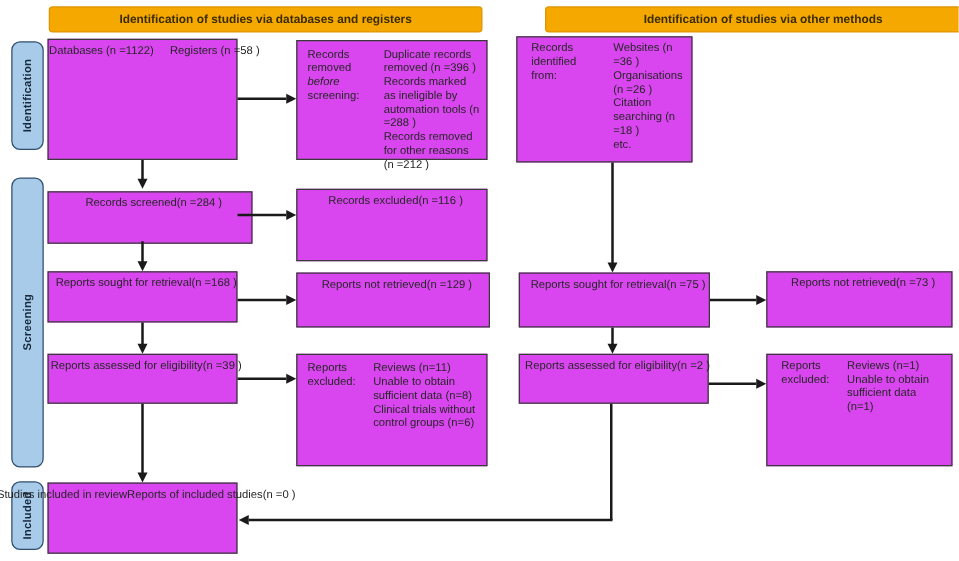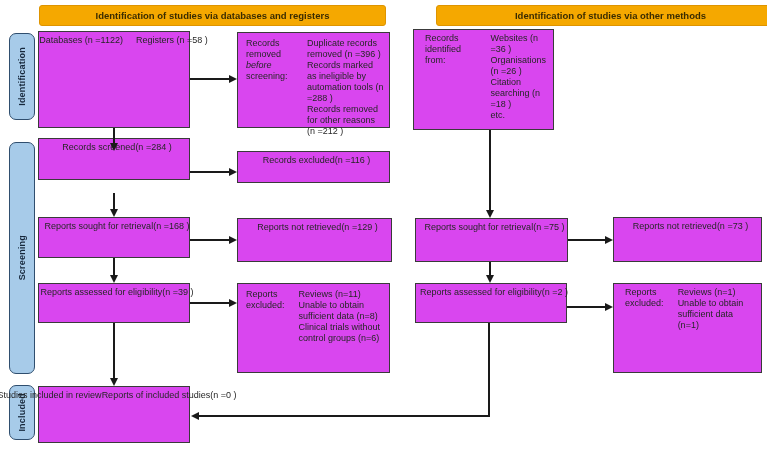--- a/index.html
+++ b/index.html
@@ -58,21 +58,21 @@
   </div>
   <div class="stage" style="top:385px;height:53px;">
     <span>Included</span>
   </div>
 
   <div class="box" style="left:38px;top:31px;width:152px;height:97px;">
     <div class="line indent">Databases (n =1122)</div>
     <div class="line indent">Registers (n =58 )</div>
   </div>
 
-  <div class="box" style="left:38px;top:138px;width:152px;height:42px;">
+  <div class="box" style="left:38px;top:153px;width:164px;height:42px;">
     <div class="line">Records screened</div>
     <div class="line">(n =284 )</div>
   </div>
 
   <div class="box" style="left:38px;top:217px;width:152px;height:41px;">
     <div class="line">Reports sought for retrieval</div>
     <div class="line">(n =168 )</div>
   </div>
 
   <div class="box" style="left:38px;top:283px;width:152px;height:40px;">
@@ -90,21 +90,21 @@
     <div class="line">
       <span>Records removed </span><i>before</i><span> screening:</span>
     </div>
     <div class="items">
       <div class="line">Duplicate records removed (n =396 )</div>
       <div class="line">Records marked as ineligible by automation tools (n =288 )</div>
       <div class="line">Records removed for other reasons (n =212 )</div>
     </div>
   </div>
 
-  <div class="box" style="left:237px;top:151px;width:153px;height:32px;">
+  <div class="box" style="left:237px;top:151px;width:153px;height:58px;">
     <div class="line">Records excluded</div>
     <div class="line">(n =116 )</div>
   </div>
 
   <div class="box" style="left:237px;top:218px;width:155px;height:44px;">
     <div class="line">Reports not retrieved</div>
     <div class="line">(n =129 )</div>
   </div>
 
   <div class="box top wrap" style="left:237px;top:283px;width:153px;height:90px;padding-left:8px;">

